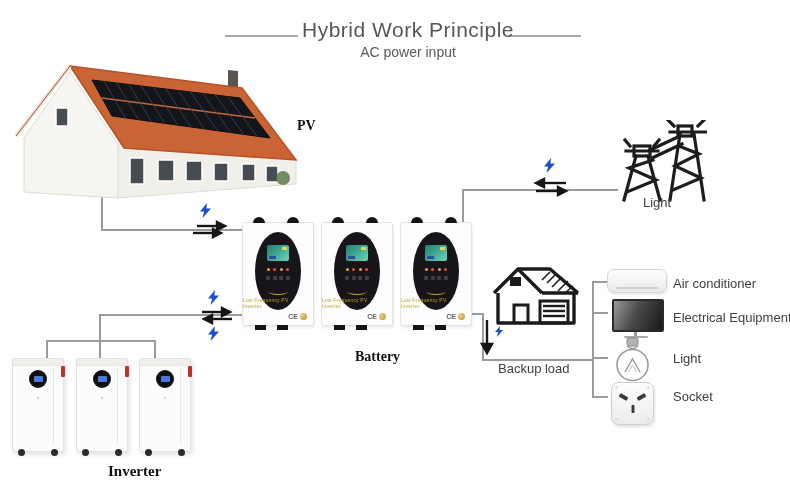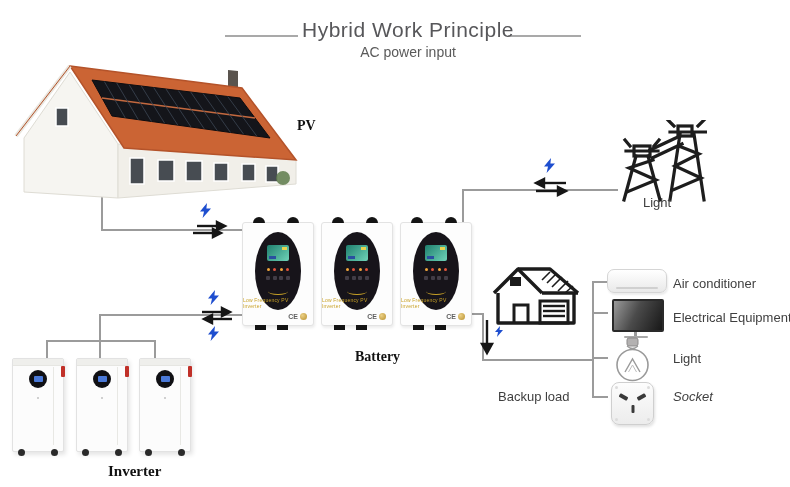--- a/index.html
+++ b/index.html
@@ -290,21 +290,21 @@
     </g>
     <rect x="20" y="16" width="11" height="9" fill="#1b1b1b"></rect>
     <path d="M24 62 V44 H38 V62" stroke="#1b1b1b" stroke-width="3" fill="none"></path>
     <rect x="50" y="40" width="28" height="22" fill="none" stroke="#1b1b1b" stroke-width="3"></rect>
     <g stroke="#1b1b1b" stroke-width="2.4">
       <line x1="53" y1="45" x2="75" y2="45"></line>
         <line x1="53" y1="50" x2="75" y2="50"></line>
       <line x1="53" y1="55" x2="75" y2="55"></line>
     </g>
   </svg>
-  <div class="glabel" style="left:498px;top:361px;margin-top:28px;">Backup load</div>
+  <div class="glabel" style="left:498px;top:361px;">Backup load</div>
 
   <svg class="abs" style="left:190px;top:202px;" width="42" height="40" viewBox="0 0 42 40">
     <path d="M17 1 L10 9.5 H14 L12.6 16 L21 6.5 H16.4 Z" fill="#1e4ecf"></path>
     <g stroke="#161616" stroke-width="2.4" fill="#161616">
       <line x1="7" y1="24" x2="27" y2="24"></line>
         <polygon points="27,20 35,24 27,28"></polygon>
       <line x1="3" y1="31" x2="23" y2="31"></line>
         <polygon points="23,27 31,31 23,35"></polygon>
     </g>
   </svg>
@@ -356,15 +356,15 @@
 
   <div class="socket">
     <div class="slot l"></div>
       <div class="slot r"></div>
       <div class="slot v"></div>
     <div class="screw" style="left:3px;top:3px;"></div>
       <div class="screw" style="right:3px;top:3px;"></div>
     <div class="screw" style="left:3px;bottom:3px;"></div>
       <div class="screw" style="right:3px;bottom:3px;"></div>
   </div>
-  <div class="glabel" style="left:673px;top:389px;font-style:italic;">Socket</div>
+  <div class="glabel" style="left:673px;top:389px;">Socket</div>
 
 </div>
 
 </body></html>

